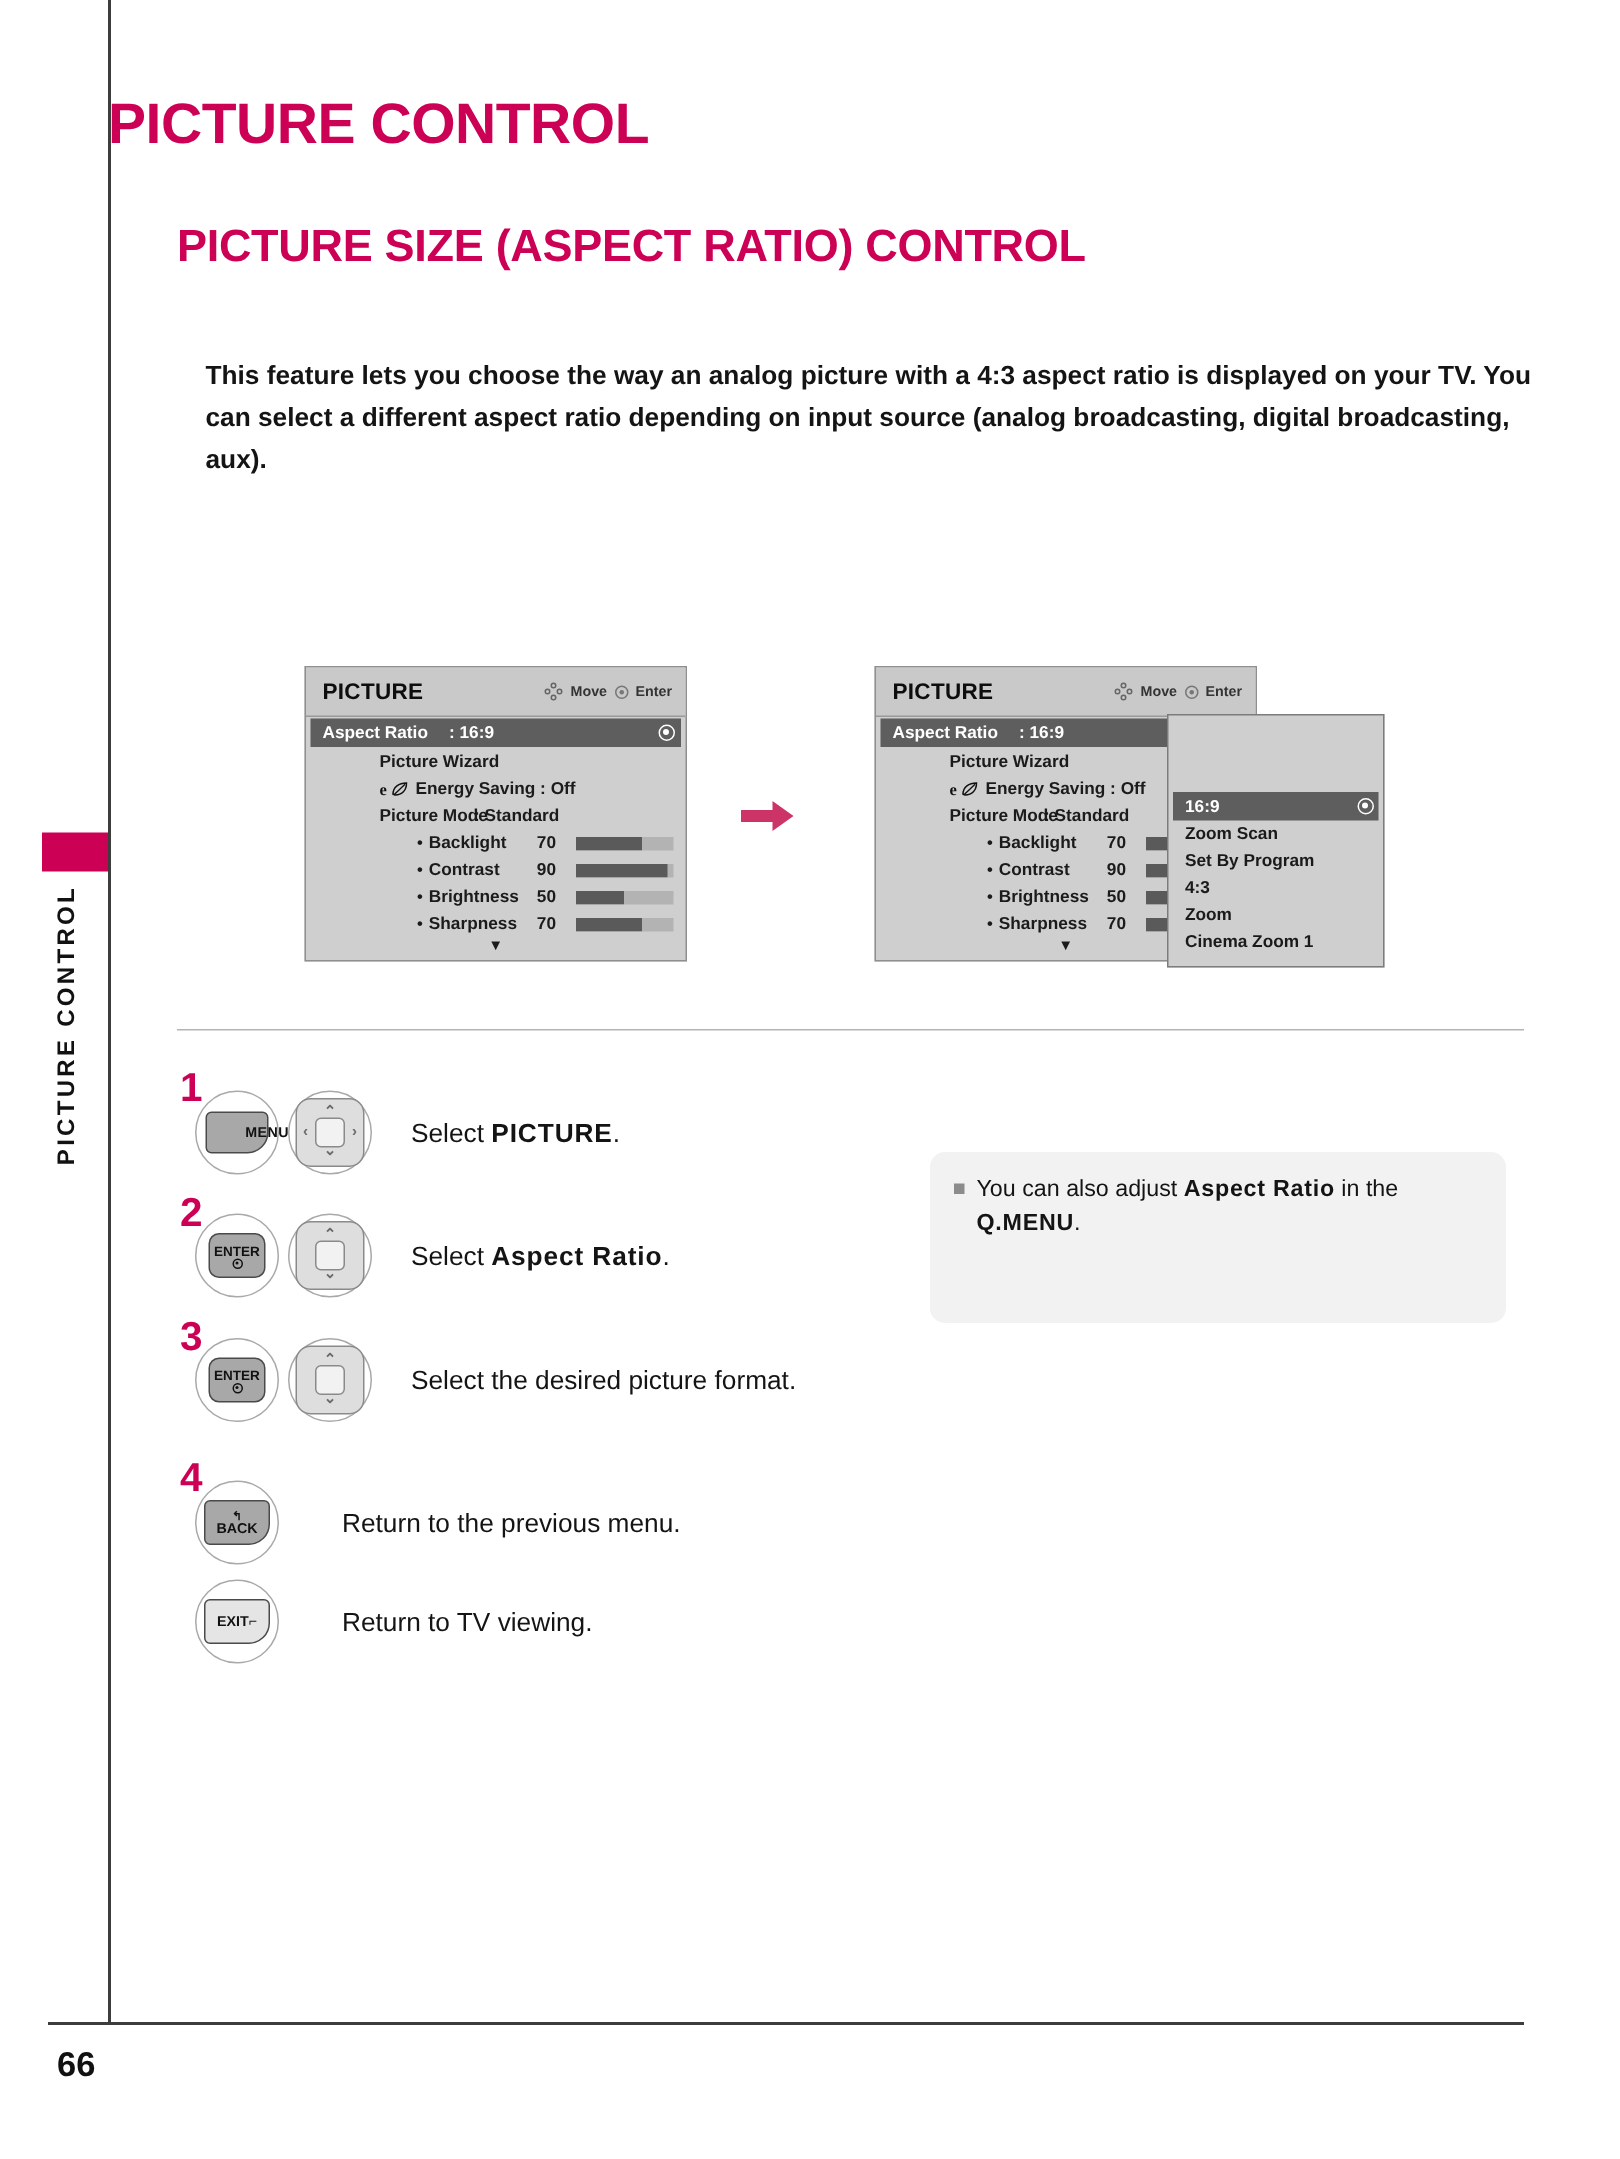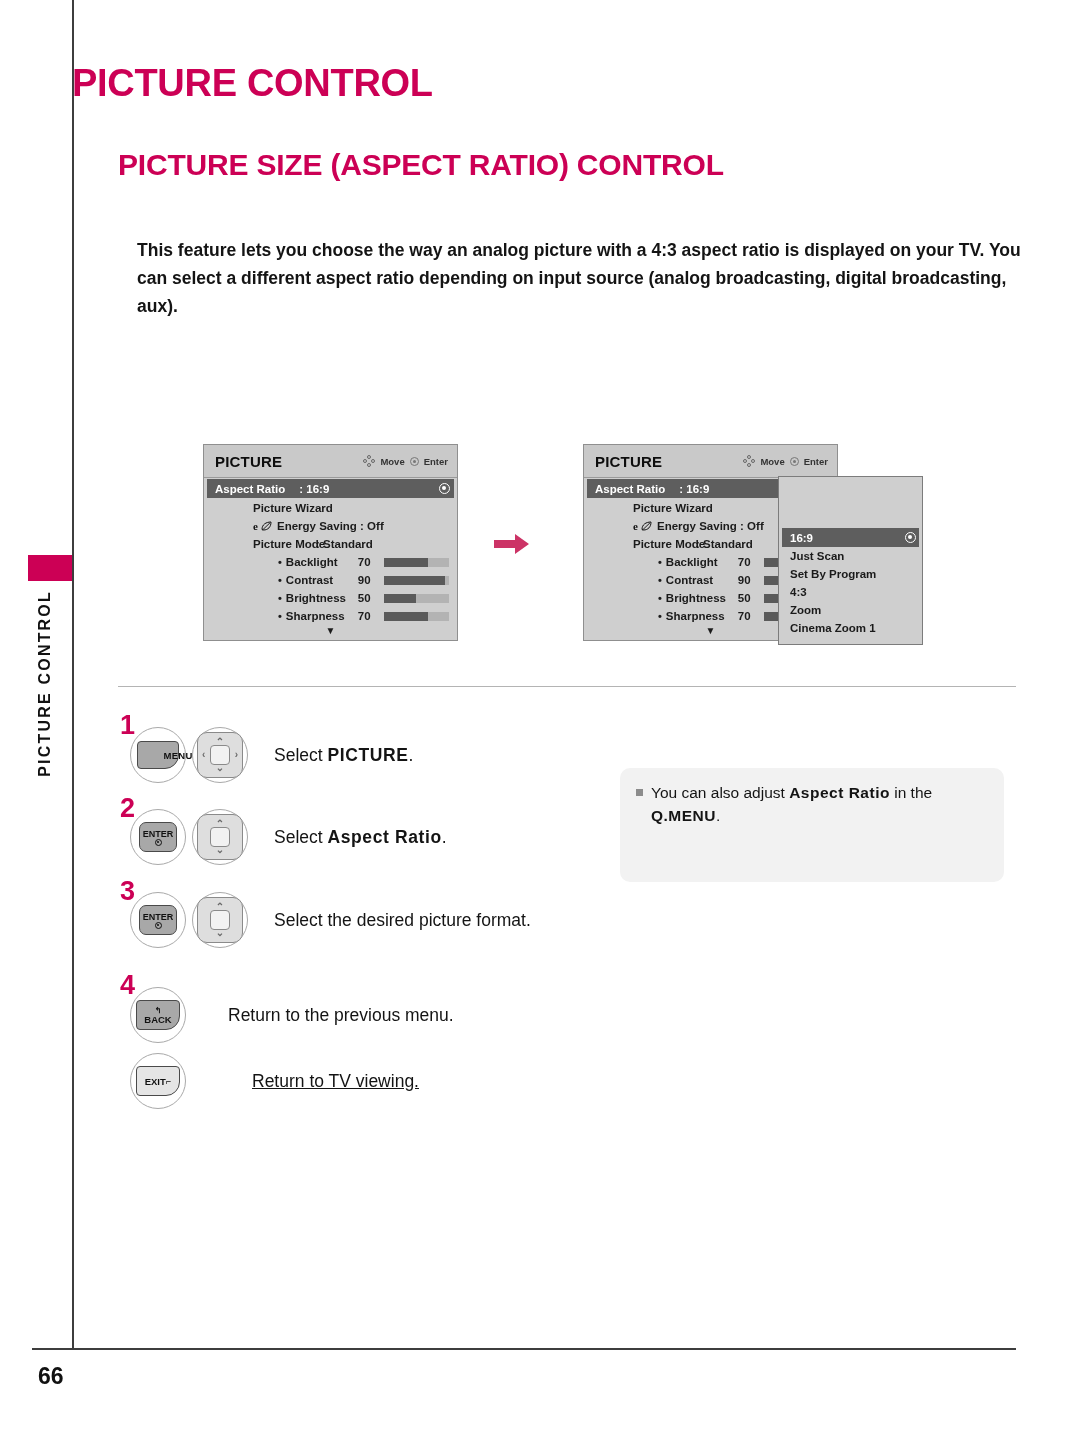--- a/index.html
+++ b/index.html
@@ -598,21 +598,21 @@
   </div>
 </div>
 
 <div id="aspect-dropdown">
   <div class="dd-spacer"></div>
   <div class="dd-row selected">
     <span>16:9</span>
     <span class="radio"></span>
   </div>
   <div class="dd-row">
-    <span>Just Scan</span>
+    <span>Zoom Scan</span>
   </div>
   <div class="dd-row">
     <span>Set By Program</span>
   </div>
   <div class="dd-row">
     <span>4:3</span>
   </div>
   <div class="dd-row">
     <span>Zoom</span>
   </div>
@@ -692,21 +692,21 @@
   <div class="step-text" style="margin-left:42px;">Return to the previous menu.</div>
 </div>
 
 <div class="step" style="left:130px; top:1053px;">
   <div class="btn-circle">
     <div class="key-exit">
       <span>EXIT</span>
         <span>⌐</span>
     </div>
   </div>
-  <div class="step-text" style="margin-left:66px;text-decoration:underline;">Return to TV viewing.</div>
+  <div class="step-text" style="margin-left:42px;">Return to TV viewing.</div>
 </div>
 
 <div id="note-box">
   <div class="note-item">
     <span class="sq"></span>
     <div><span>You can also adjust </span><b>Aspect Ratio</b><span> in the </span><b>Q.MENU</b><span>.</span></div>
   </div>
 </div>
 
 <div id="page-number">66</div>

